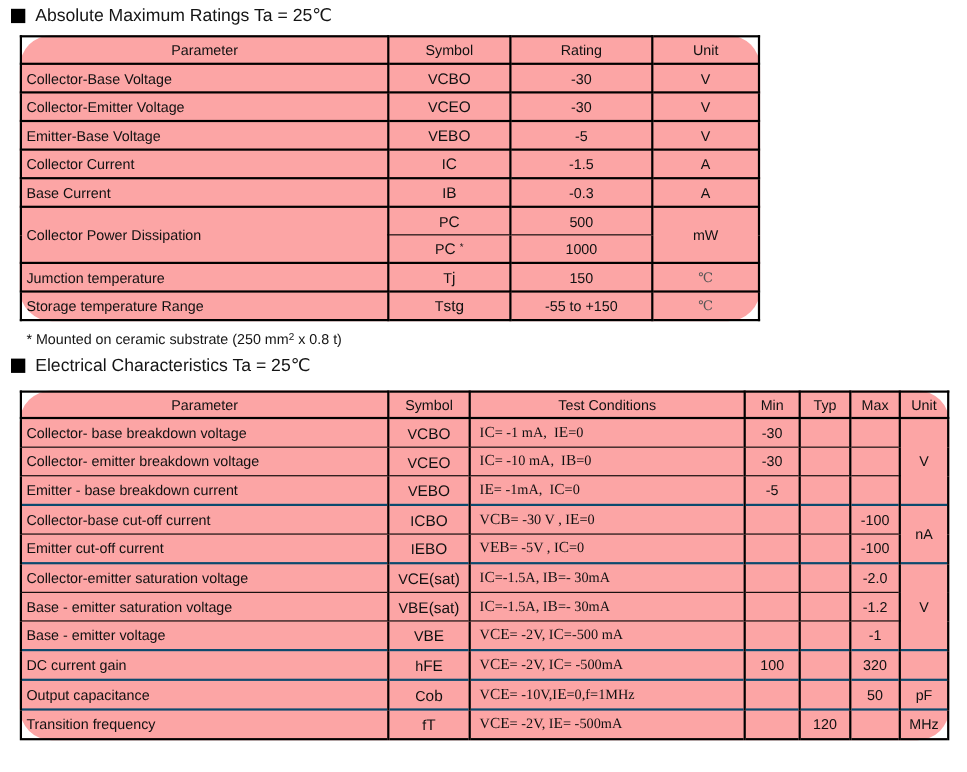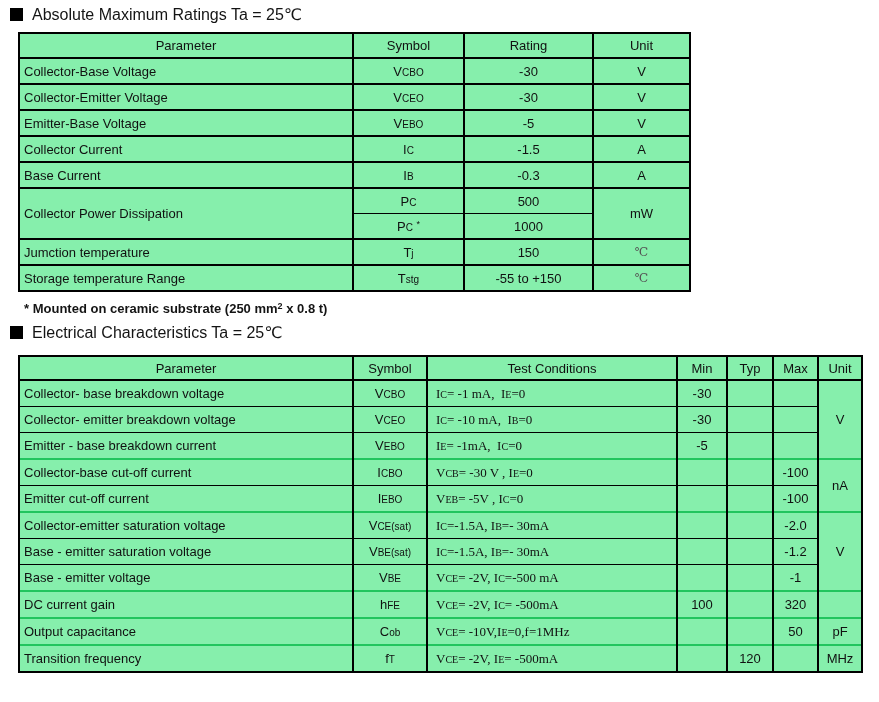--- a/index.html
+++ b/index.html
@@ -7,21 +7,21 @@
     width:879px; height:702px; background:#ffffff;
     font-family:"Liberation Sans","DejaVu Sans",sans-serif;
     color:#111111; overflow:hidden;
   }
   .page { position:relative; padding-top:3px; }
 
   .sec-title { display:flex; align-items:center; margin-left:10px; height:22px; }
   .bullet { width:13px; height:13px; background:#000; margin-right:9px; flex:0 0 auto; }
   .title-text { font-size:16px; color:#141414; white-space:nowrap; }
 
-  table { border-collapse:collapse; table-layout:fixed; margin-left:18px; background:#86efac; }
+  table { border-collapse:collapse; table-layout:fixed; margin-left:18px; background:#fca5a5;border-radius:29px; }
   th, td {
     font-weight:400; font-size:13px; padding:0 4px; height:26px;
     overflow:hidden; white-space:nowrap; color:#111;
   }
   .c { text-align:center; padding:0 2px; }
   .l { text-align:left; }
   .cond { padding-left:8px;font-family:Liberation Serif, serif; }
 
   
   .t1 { margin-top:7px; border:2px solid #000; }
@@ -31,29 +31,29 @@
   .t1 tr.inner td { border-top-width:1px;margin-top:40px; }
 
   
   .t2 { margin-top:12px; border:2px solid #000; }
   .t2 th, .t2 td {
     border-left:2px solid #000; border-right:2px solid #000;
     border-top:1px solid #000; border-bottom:1px solid #000;
     height:25px;
   }
   .t2 thead th { border-top:2px solid #000; border-bottom:2px solid #000; height:22px; }
-  .t2 tr.g td { border-top:2px solid #22c55e;margin-left:16px; }
+  .t2 tr.g td { border-top:2px solid #0c4a6e;margin-left:16px; }
 
   
-  .sc { font-size:10px; }          
+  .sc { font-size:14px; }          
   .sp { font-size:9px; vertical-align:4px; }  
 
   .cel { font-family:"DejaVu Serif","DejaVu Sans",serif; color:#555; font-size:12px; }
 
-  .footnote { margin:9px 0 0 24px; font-size:13px; color:#141414;font-weight:bold; }
+  .footnote { margin:9px 0 0 24px; font-size:13px; color:#141414; }
   .sec2 { margin-top:5px; }
 </style>
 </head>
 <body>
 
 <div class="page">
 
   <div class="sec-title">
     <span class="bullet"></span>
     <span class="title-text">Absolute Maximum Ratings Ta = 25℃</span>

